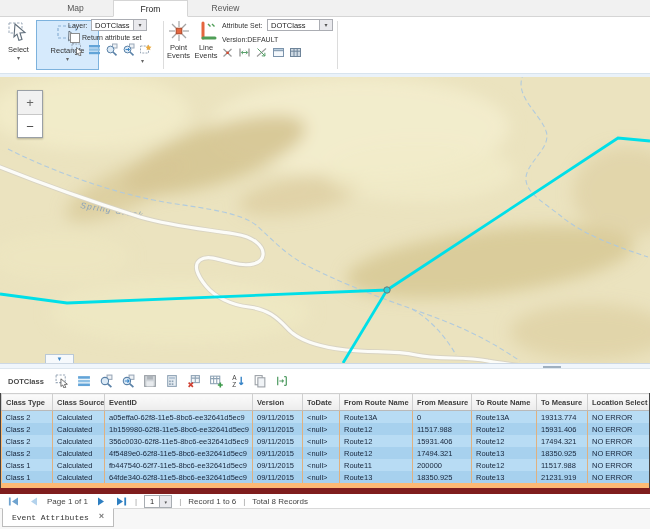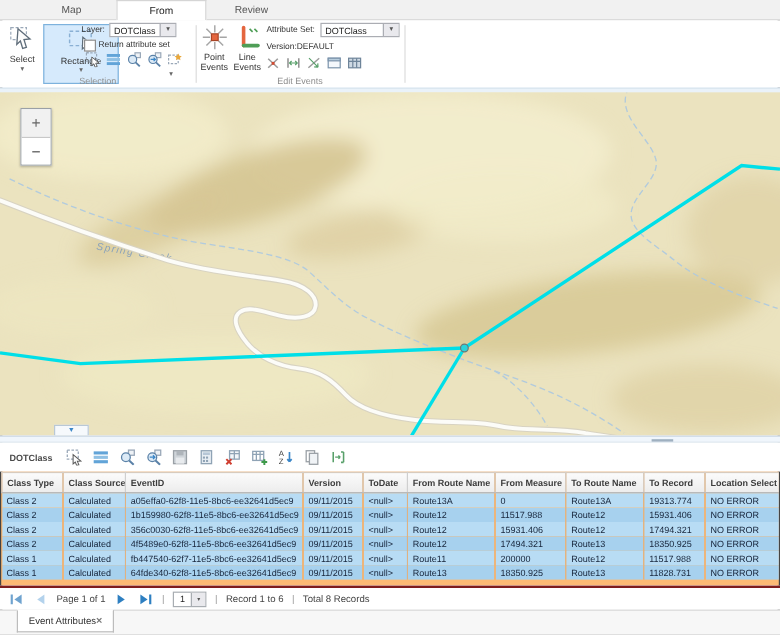--- a/index.html
+++ b/index.html
@@ -5,21 +5,21 @@
   html,body { margin:0; padding:0; background:#888; }
   .screen {
     position:relative; width:650px; height:529px; margin:0 auto;
     background:#fff; overflow:hidden;
     font-family:"Liberation Sans", sans-serif;
     box-shadow: inset 0 0 0 2px #454545;
     -webkit-font-smoothing:antialiased;
   }
   
   .tabbar { position:absolute; top:0; left:0; right:0; height:17px; background:#f1f1f1;
-            border-bottom:1px solid #d5d5d5; display:flex; padding-left:22px; box-sizing:border-box; }
+            border-bottom:1px solid #d5d5d5; display:flex; padding-left:38px; box-sizing:border-box; }
   .rtab { width:75px; text-align:center; font-size:8.5px; color:#555; line-height:16px; cursor:default; }
   .rtab.active { background:#fff; border:1px solid #d5d5d5; border-bottom:1px solid #fff;
                  margin-bottom:-1px; color:#222; box-sizing:border-box; }
   
   .ribbon { position:absolute; top:17px; left:0; right:0; height:56px; background:#fff; font-size:7.5px; color:#333; }
   .ribbonstrip { position:absolute; top:73px; left:0; right:0; height:4px; background:#eaf2f9; border-top:1px solid #d8e4ee; }
   .bigbtn { position:absolute; top:3px; height:50px; display:flex; flex-direction:column; align-items:center;
             justify-content:flex-start; box-sizing:border-box; cursor:default; }
   .bigbtn .blabel { font-size:7.5px; color:#333; margin-top:1px; white-space:nowrap; }
   .bigbtn .bcaret { font-size:6px; color:#666; line-height:6px; margin-top:1px; }
@@ -61,32 +61,32 @@
   .grid { position:absolute; top:393px; left:1px; width:648px; height:95px; overflow:hidden; background:#fdba74; }
   .grid table { border-collapse:collapse; table-layout:fixed; width:648px; font-size:7.5px; }
   .grid th { height:16px; background:linear-gradient(#fbfbfb,#ececec); border:1px solid #cfcfcf;
              border-bottom:1px solid #b9b9b9; text-align:left; padding:0 4px; color:#3c3c3c;
              font-weight:bold; white-space:nowrap; overflow:hidden; }
   .grid td { height:12px; padding:0 4px; color:#16243a; white-space:nowrap; overflow:hidden;
              border-right:1px solid rgba(110,145,180,.20); }
   .grid tr.odd td { background:#b8dcf4; }
   .grid tr.even td { background:#a7d1ee; }
   
-  .pager { position:absolute; top:488px; left:0; right:0; height:20px; background:#fff; border-top:2px solid #7f1d1d;
+  .pager { position:absolute; top:488px; left:0; right:0; height:20px; background:#fff; border-top:6px solid #7f1d1d;
            display:flex; align-items:center; gap:7px; padding-left:7px; font-size:8px; color:#444; box-sizing:border-box; }
   .pager .icon { width:13px; height:13px; }
   .psep { color:#999; }
   .pgdd { display:flex; border:1px solid #a8adb2; height:13px; align-items:stretch; box-sizing:border-box; }
   .pgdd .v { padding:1px 5px 0; font-size:7.5px; color:#222; }
   .pgdd .a { width:11px; background:#e9e9ed; border-left:1px solid #a8adb2; font-size:5px; color:#555;
              text-align:center; line-height:12px; }
   
   .bottomtabs { position:absolute; top:508px; left:0; right:0; height:21px; background:#f7f7f7; border-top:1px solid #d9d9d9; box-sizing:border-box; }
-  .btab { position:absolute; left:14px; top:-1px; height:19px; background:#fff; border:1px solid #bcbcbc; border-top:1px solid #fff;
-          display:flex; align-items:center; padding:0 9px; font-size:8px; color:#333; box-sizing:border-box; }
+  .btab { position:absolute; left:2px; top:-1px; height:19px; background:#fff; border:1px solid #bcbcbc; border-top:1px solid #fff;
+          display:flex; align-items:center; gap:10px; padding:0 9px; font-size:8px; color:#333; box-sizing:border-box;font-family:Liberation Mono, monospace; }
   .btab .x { font-size:9px; font-weight:bold; color:#777; line-height:9px; cursor:pointer; }
 </style>
 </head>
 <body>
 
 <div class="screen">
 
   <div class="tabbar">
     <div class="rtab">Map</div>
     <div class="rtab active">From</div>
@@ -156,21 +156,20 @@
           </svg>
         </span>
         <span class="icon">
           <svg viewBox="0 0 13 13">
             <rect x="1.5" y="3" width="8" height="7" fill="none" stroke="#9aa8b8" stroke-dasharray="2 1.2"></rect>
             <path d="M9.5 1.5 l1 2 2 .3 -1.5 1.4 .4 2 -1.9 -1 -1.9 1 .4 -2 -1.5 -1.4 2 -.3 Z" fill="#e9a83c"></path>
           </svg>
         </span>
       </div>
     <span class="rowcaret" style="left:141px;top:40px">▾</span>
-    <div class="grouplabel" style="left:0;width:163px;top:46px">Selection</div>
     <div class="vsep" style="left:163px"></div>
 
     <div class="bigbtn btn-pt">
       <span class="icon" style="width:22px;height:22px">
         <svg viewBox="0 0 22 22">
             <g stroke="#a5a5a5" stroke-width="1.2">
               <path d="M11 1 V7"></path>
               <path d="M11 15 V21"></path>
               <path d="M1 11 H7"></path>
               <path d="M15 11 H21"></path>
@@ -229,21 +228,20 @@
             <rect x="1.5" y="2.5" width="10" height="2.2" fill="#b9cede" stroke="#7b93ab"></rect>
           </svg>
         </span>
         <span class="icon">
           <svg viewBox="0 0 13 13">
             <rect x="1.5" y="2.5" width="10" height="8" fill="#cfdae4" stroke="#6e8499"></rect>
             <path d="M1.5 5.2 H11.5 M5 2.5 V10.5 M8.2 2.5 V10.5" stroke="#6e8499" fill="none"></path>
           </svg>
         </span>
       </div>
-    <div class="grouplabel" style="left:165px;width:170px;top:46px">Edit Events</div>
     <div class="vsep" style="left:337px"></div>
   </div>
   <div class="ribbonstrip"></div>
 
   <div class="map">
     <svg width="650" height="286" viewBox="0 0 650 286">
       <defs>
           <filter id="bl" x="-60%" y="-60%" width="220%" height="220%">
             <feGaussianBlur stdDeviation="8"></feGaussianBlur>
           </filter>
@@ -394,21 +392,21 @@
         <thead>
           <tr>
             <th>Class Type</th>
             <th>Class Source</th>
             <th>EventID</th>
             <th>Version</th>
             <th>ToDate</th>
             <th>From Route Name</th>
             <th>From Measure</th>
             <th>To Route Name</th>
-            <th>To Record</th>
+            <th>To Measure</th>
             <th>Location Select</th>
           </tr>
         </thead>
         <tbody>
           <tr class="odd">
             <td>Class 2</td>
             <td>Calculated</td>
             <td>a05effa0-62f8-11e5-8bc6-ee32641d5ec9</td>
             <td>09/11/2015</td>
             <td>&lt;null&gt;</td>
@@ -468,21 +466,21 @@
           </tr>
           <tr class="even">
             <td>Class 1</td>
             <td>Calculated</td>
             <td>64fde340-62f8-11e5-8bc6-ee32641d5ec9</td>
             <td>09/11/2015</td>
             <td>&lt;null&gt;</td>
             <td>Route13</td>
             <td>18350.925</td>
             <td>Route13</td>
-            <td>11828.731</td>
+            <td>21231.919</td>
             <td>NO ERROR</td>
           </tr>
         </tbody>
       </table>
   </div>
 
   <div class="pager">
     <span style="display:flex;gap:7px">
         <span class="icon">
           <svg viewBox="0 0 13 13">

